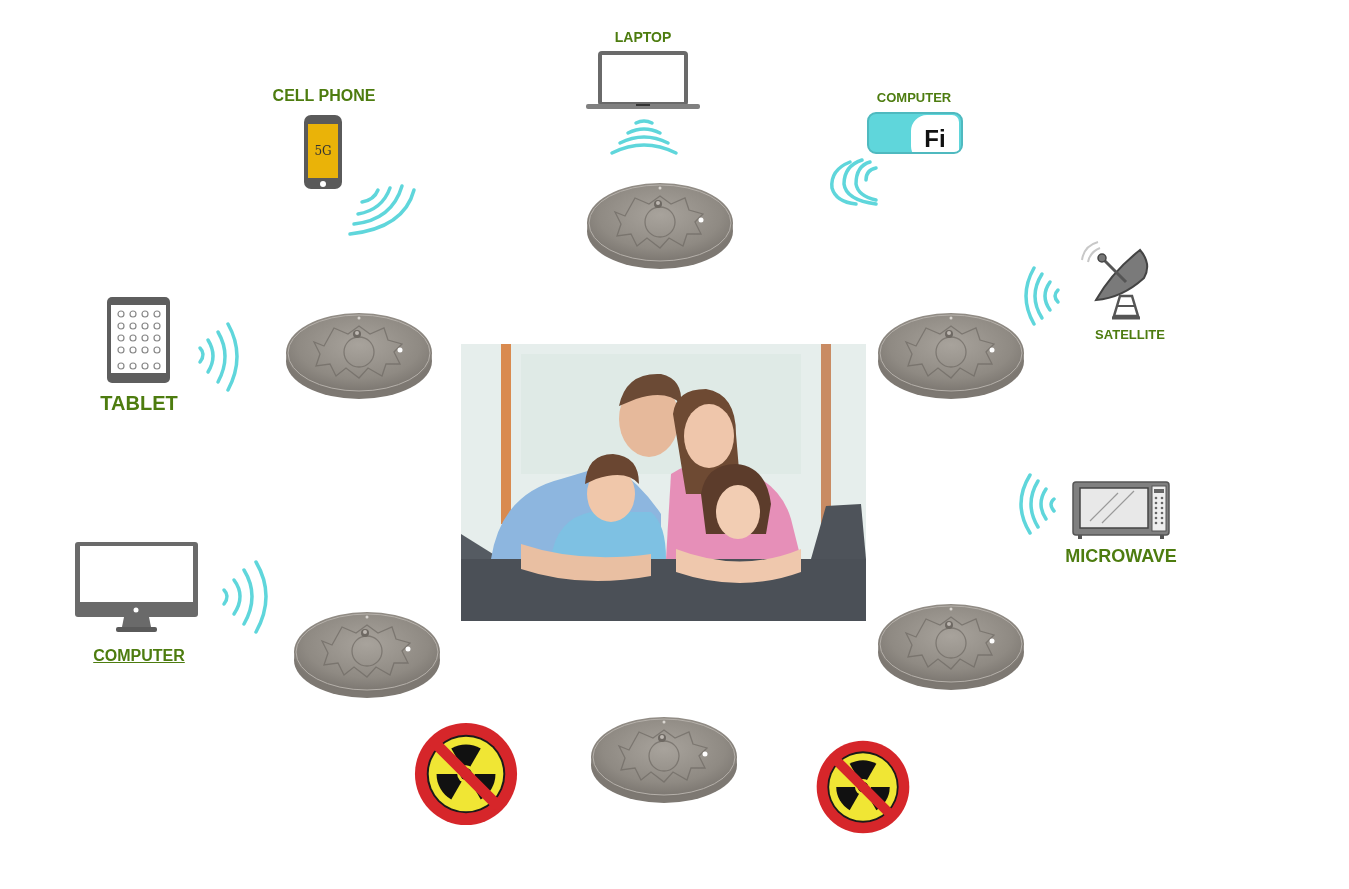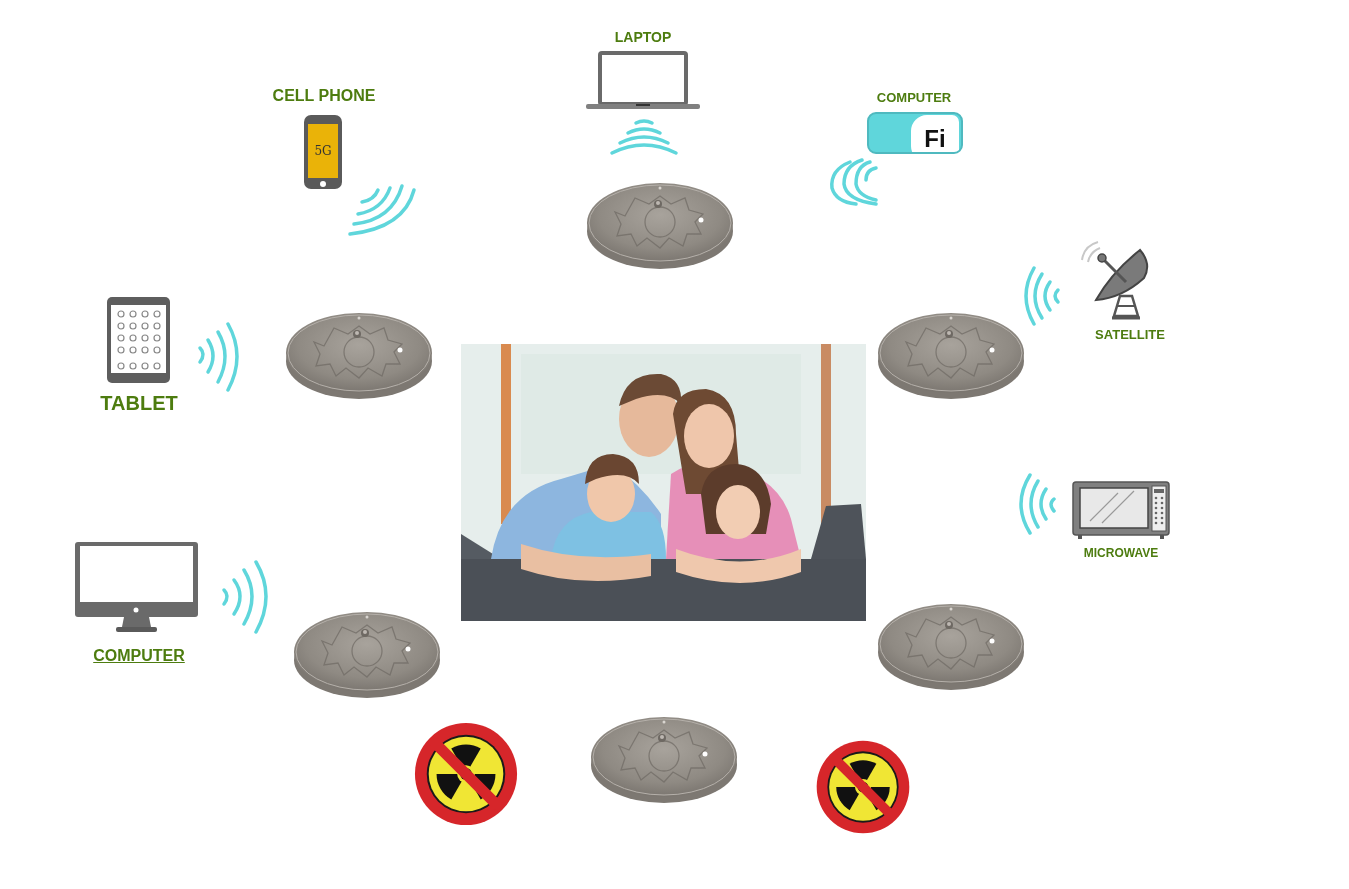--- a/index.html
+++ b/index.html
@@ -224,21 +224,21 @@
     <circle cx="84" cy="32" r="1.3"></circle>
       <circle cx="90" cy="32" r="1.3"></circle>
     <circle cx="84" cy="37" r="1.3"></circle>
       <circle cx="90" cy="37" r="1.3"></circle>
     <circle cx="84" cy="42" r="1.3"></circle>
       <circle cx="90" cy="42" r="1.3"></circle>
   </g>
   <rect x="6" y="54" width="4" height="4" fill="#555"></rect>
   <rect x="88" y="54" width="4" height="4" fill="#555"></rect>
 </svg>
-<div class="label" style="left:1121px;top:546px;font-size:12px;text-align:center;">MICROWAVE</div>
+<div class="label" style="left:1121px;top:546px;font-size:18px;text-align:center;">MICROWAVE</div>
 <svg class="abs" style="left:1016px;top:473px" width="44" height="62" viewBox="0 0 44 62">
   <g fill="none" stroke="#5fd6db" stroke-width="3.5" stroke-linecap="round">
     <path d="M38 26 Q32 31 38 38"></path>
     <path d="M30 16 Q20 31 30 46"></path>
     <path d="M22 8 Q8 31 22 54"></path>
     <path d="M14 2 Q-4 31 14 60"></path>
   </g>
 </svg>
 
 <svg class="abs" style="left:74px;top:541px" width="125" height="93" viewBox="0 0 125 93">

